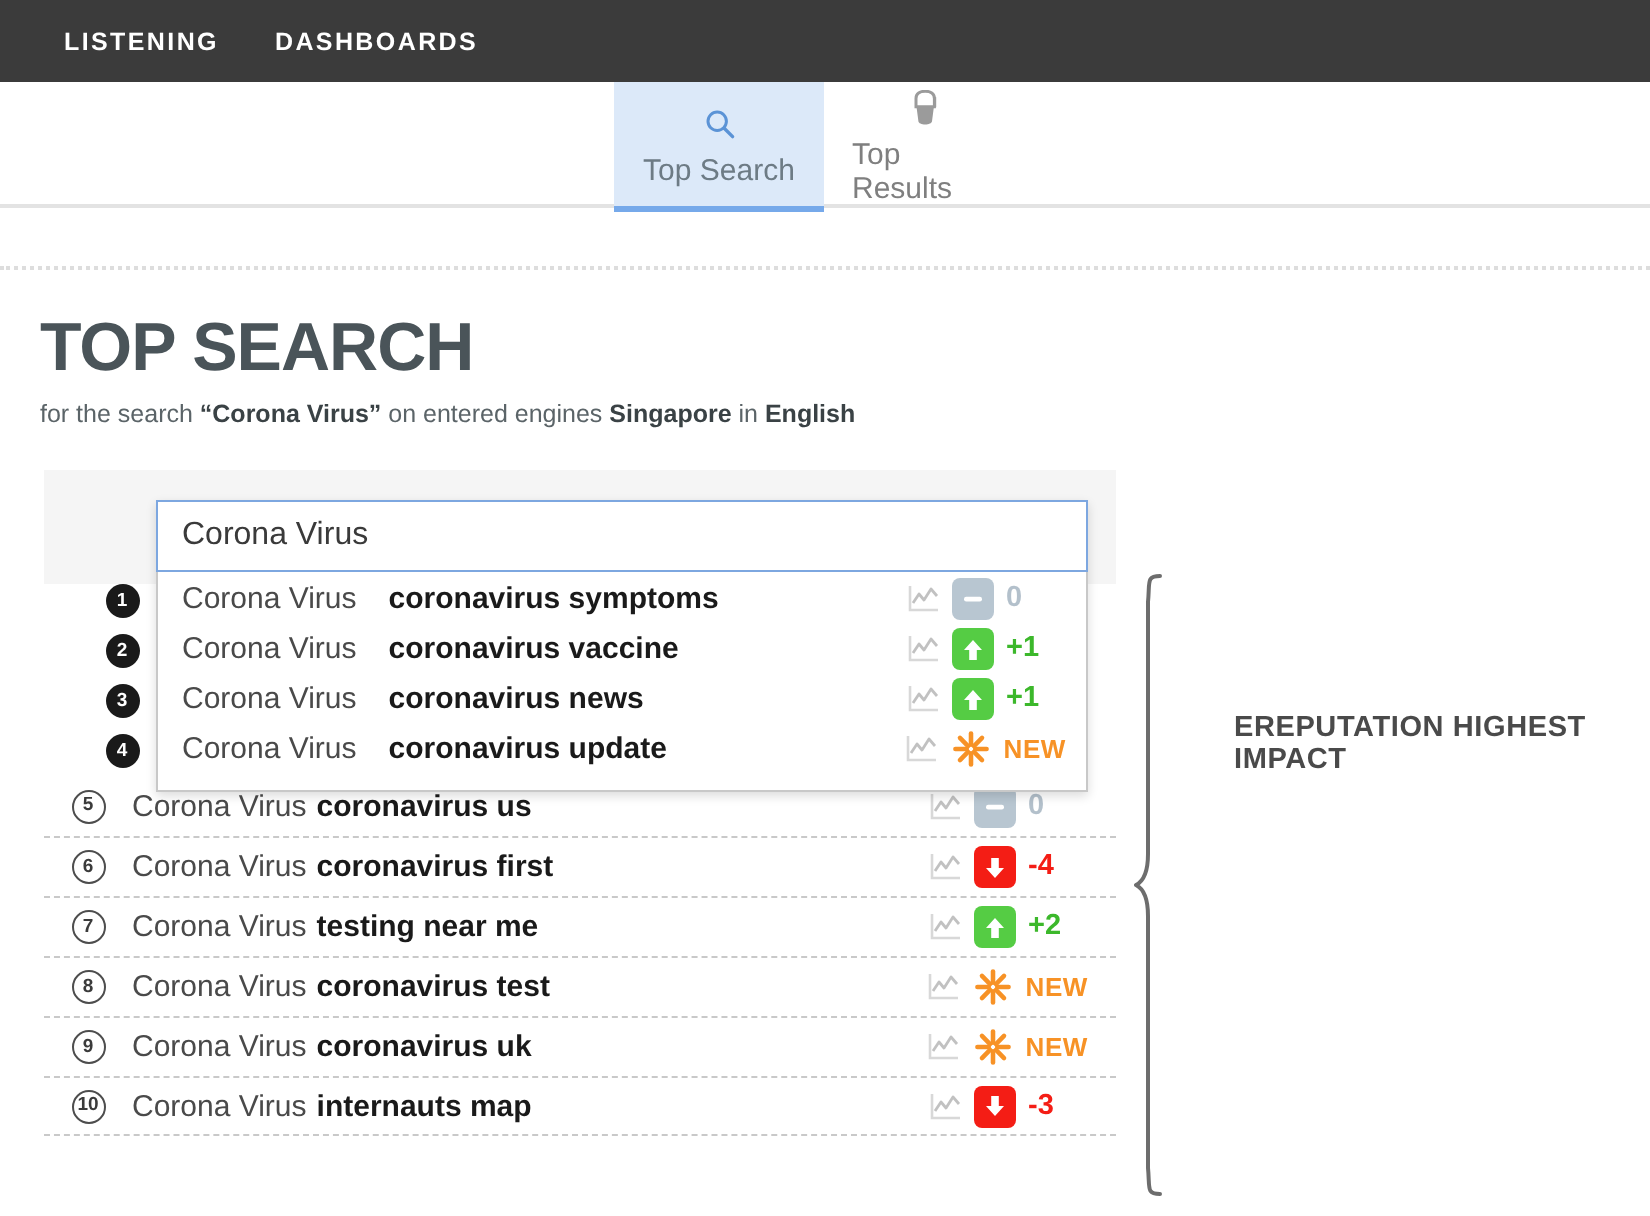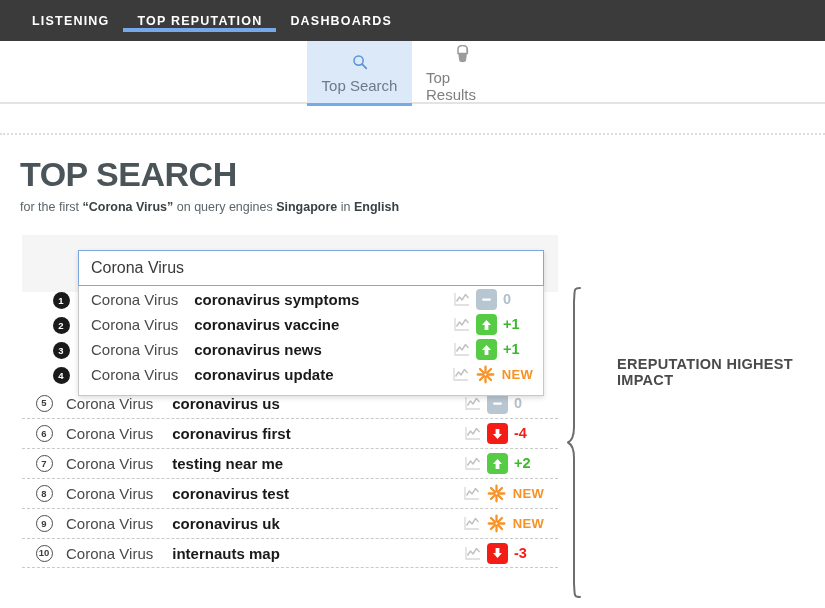--- a/index.html
+++ b/index.html
@@ -127,21 +127,21 @@
     border: 1.4px solid #4d4d4d;
   }
   .row .terms {
     flex: 1 1 auto;
     font-size: 15px;
     color: #333333;
     white-space: nowrap;
     overflow: hidden;
   }
   .row .terms .base { color: #4a4a4a; font-weight: normal; }
-  .row .terms .sugg { color: #1a1a1a; font-weight: bold; margin-left: 19px; }
+  .row .terms .sugg { color: #1a1a1a; font-weight: bold; margin-left: 5px; }
   .row .meta {
     flex: 0 0 auto;
     display: flex; align-items: center;
     gap: 6px;
     padding-right: 14px;
   }
   .spark { width: 17px; height: 15px; display: block; opacity: .55; }
 
   .chip {
     width: 21px; height: 21px;
@@ -226,23 +226,20 @@
     line-height: 1.22;
   }
 </style>
 </head>
 <body>
 
 <div class="topnav">
   <div class="topnav-item">
     <span>LISTENING</span>
   </div>
-  <div class="topnav-item active">
-    <span>TOP REPUTATION</span>
-  </div>
   <div class="topnav-item">
     <span>DASHBOARDS</span>
   </div>
 </div>
 
 <div class="subtabs">
 
   <div class="subtab" id="subtab-top-search">
     <span class="subtab-icon">
       <svg width="16" height="16" viewBox="0 0 16 16">
@@ -264,21 +261,21 @@
     <span class="subtab-label">Top Results</span>
   </div>
 
 </div>
 
 <div class="dotted-divider"></div>
 
 <div class="title-block">
   <div class="page-title">TOP SEARCH</div>
   <div class="page-subtitle">
-    <span>for the first </span><b>“Corona Virus”</b><span> on query engines </span><b>Singapore</b><span> in </span><b>English</b>
+    <span>for the search </span><b>“Corona Virus”</b><span> on entered engines </span><b>Singapore</b><span> in </span><b>English</b>
   </div>
 </div>
 
 <div class="gray-panel"></div>
 
 <div class="list" id="result-list">
     <div class="row" style="height:25px;visibility:hidden">
       <span class="num">
         <span class="badge-num filled">1</span>
       </span>

